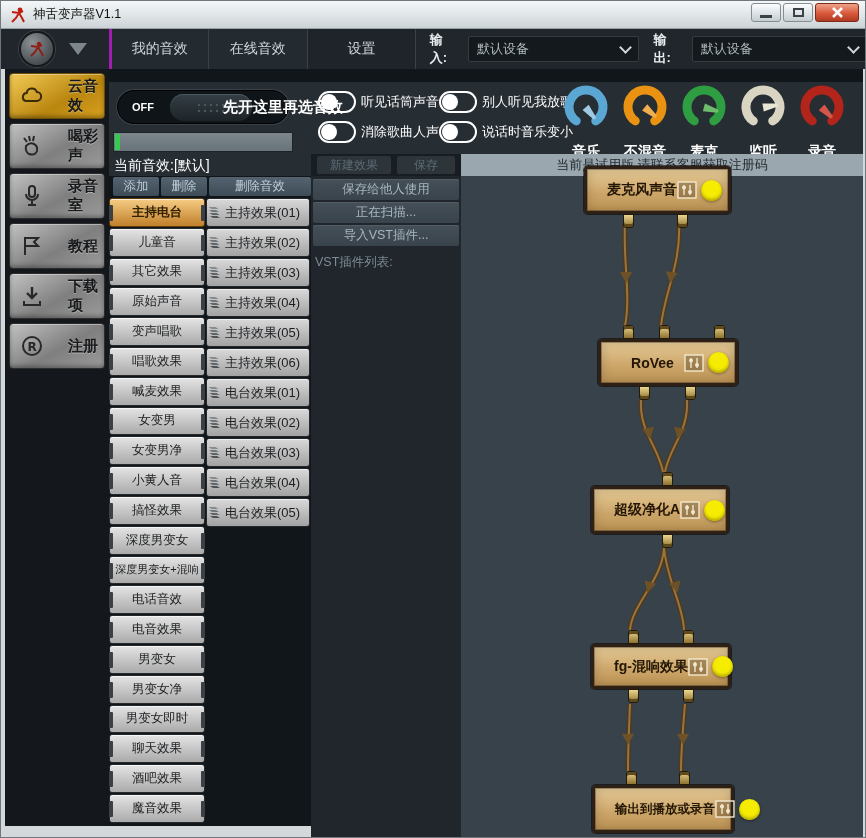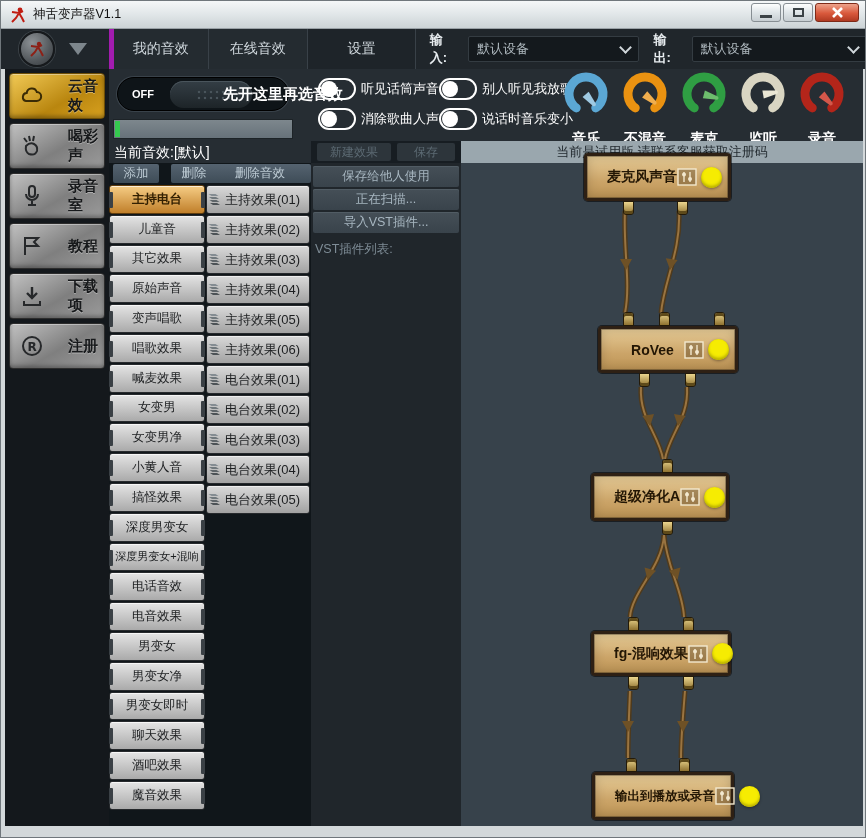--- a/index.html
+++ b/index.html
@@ -22,21 +22,21 @@
   
   .toolbar { position:absolute; left:0; top:28px; width:866px; height:40px; background:#20262b;
     display:flex; align-items:center; }
   .logo-btn { width:36px; height:36px; border-radius:50%; margin-left:18px;
     background:radial-gradient(circle at 35% 30%,#8d9296,#53585c 60%,#33383c); border:2px solid #16191c;
     display:flex; align-items:center; justify-content:center; box-shadow:0 0 0 1px #3c4348; }
   .dd-arrow { width:0; height:0; border-left:9px solid transparent; border-right:9px solid transparent;
     border-top:12px solid #7d868c; margin-left:14px; }
   .tab { height:40px; display:flex; align-items:center; justify-content:center; color:#cdd5da; font-size:14px;
     border-right:1px solid #394148; background:#242b30; cursor:default; }
-  .tab.t1 { width:100px; margin-left:22px; border-left:5px solid #a21caf; }
+  .tab.t1 { width:100px; margin-left:22px; border-left:3px solid #a21caf; }
   .tab.t2 { width:100px; }
   .tab.t3 { width:108px; background:#1e2429; }
   .io-label { color:#e8edf0; font-size:13px; font-weight:bold; margin:0 8px 0 14px; }
   .device-select { height:26px; background:#14191d; border:1px solid #343c42; border-radius:2px;
     color:#aeb8be; font-size:13px; display:flex; align-items:center; padding:0 8px; }
   .device-select .sel-text { flex:1; overflow:hidden; white-space:nowrap; }
   .device-select.in { width:172px; }
   .device-select.out { width:176px; }
   .chev { width:9px; height:9px; border-right:2px solid #cfd6da; border-bottom:2px solid #cfd6da;
     transform:rotate(45deg); margin:-4px 0 0 8px; }
@@ -49,21 +49,21 @@
   .side-btn { position:relative; width:96px; height:46px; margin:4px 0 4px 4px; border-radius:4px;
     border:1px solid #2c2c2c; display:flex; align-items:center; padding-left:10px;
     background:linear-gradient(150deg,#c2c2c2,#7f7f7f 55%,#9b9b9b);
     box-shadow:inset 0 1px 0 #ffffff66, inset 0 -2px 4px #00000055; }
   .side-btn .s-label { font-size:15px; font-weight:bold; color:#17191b; margin-left:24px;
     text-shadow:0 1px 0 #ffffff55; }
   .side-btn.active { background:linear-gradient(150deg,#f2ca56,#b9860f 60%,#d8a11f); border-color:#6e4e06; }
   .side-icon { width:24px; height:24px; flex:none; }
 
   
-  .main { position:absolute; left:104px; top:0; width:754px; height:757px; }
+  .main { position:absolute; left:104px; top:13px; width:754px; height:757px; }
 
   .top-controls { position:absolute; left:0; top:0; width:754px; height:72px; background:#262d33; }
   .power { position:absolute; left:8px; top:8px; width:172px; height:34px; border-radius:17px;
     background:#0e1418; border:1px solid #000; box-shadow:0 0 0 1px #39424a; }
   .power .off-txt { position:absolute; left:14px; top:10px; color:#fff; font-size:11px; font-weight:bold; }
   .power .knob { position:absolute; left:52px; top:3px; width:82px; height:27px; border-radius:14px;
     background:linear-gradient(#343e45,#1d2428); box-shadow:inset 0 1px 0 #4a555c; }
   .power .dots { position:absolute; left:26px; top:8px; width:34px; height:11px;
     background-image:radial-gradient(circle,#49545b 1.3px,transparent 1.6px); background-size:6px 6px; }
   .power-hint { position:absolute; left:114px; top:16px; color:#fff; font-size:15px; font-weight:bold; width:130px; }
@@ -80,21 +80,21 @@
   .knob-label { color:#fff; font-size:14px; font-weight:bold; margin-top:8px; white-space:nowrap; }
 
   
   .current-row { position:absolute; left:0; top:72px; width:202px; height:22px; background:#262d33;
     color:#fff; font-size:14px; line-height:22px; padding-left:5px; }
 
   
   .list-head { position:absolute; left:0; top:94px; width:206px; height:22px; background:#10161a; }
   .head-btn { position:absolute; top:1px; height:19px; border-radius:2px; font-size:12.5px; color:#bccad3;
     background:linear-gradient(#556370,#3e4c57); display:flex; align-items:center; justify-content:center; }
-  .hb-add { left:4px; width:46px; } .hb-del { left:52px; width:46px;margin-left:10px; } .hb-delfx { left:100px; width:102px; }
+  .hb-add { left:4px; width:46px; } .hb-del { left:52px; width:46px; } .hb-delfx { left:100px; width:102px; }
 
   
   .cat-list { position:absolute; left:0; top:116px; width:97px; }
   .cat-item { position:relative; width:96px; height:28.8px; margin-bottom:1px; border:1px solid #26292c; border-radius:3px;
     background:linear-gradient(#e4e4e4,#aaaaaa); display:flex; align-items:center; justify-content:center;
     font-size:12.5px; color:#1c1e20; box-shadow:inset 0 1px 0 #ffffffaa; }
   .cat-item::before, .cat-item::after { content:""; position:absolute; top:6px; width:4px; height:16px;
     background:#3a4045; border-radius:1px; }
   .cat-item::before { left:-1px; } .cat-item::after { right:-1px; }
   .cat-item.selected { background:linear-gradient(#f6cd85,#c07f2a); border-color:#5f3c0c; color:#332002; font-weight:bold; }

